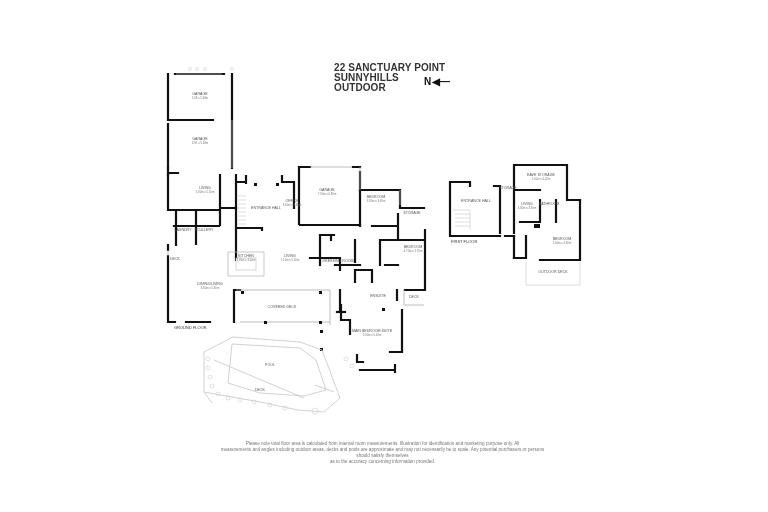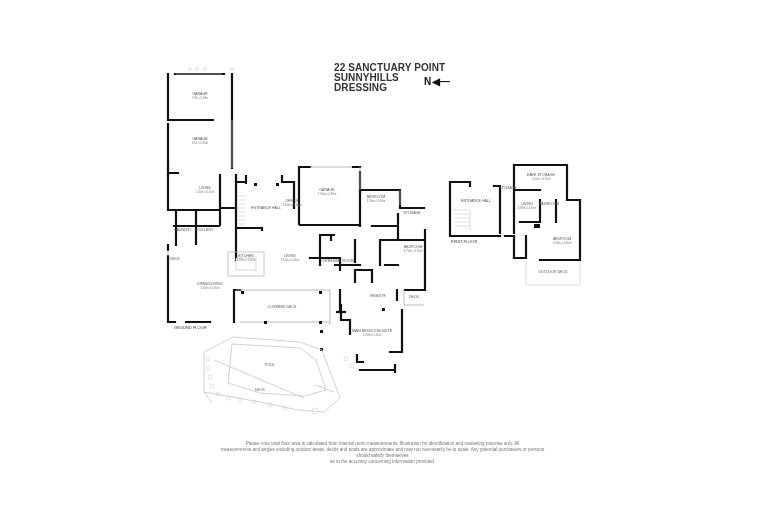--- a/index.html
+++ b/index.html
@@ -12,21 +12,21 @@
   .sub { font-family:"Liberation Sans", sans-serif; font-size:2.8px; fill:#777; text-anchor:middle; }
   .floorlbl { font-family:"Liberation Sans", sans-serif; font-size:4px; fill:#333; }
   .disclaimer { position:absolute; left:215px; top:441px; width:335px; text-align:center; font-size:4.6px; color:#777; line-height:6px; }
 </style>
 </head>
 <body>
 
 <div class="title">
   <div>22 SANCTUARY POINT</div>
   <div>SUNNYHILLS</div>
-  <div>DRESSING</div>
+  <div>OUTDOOR</div>
 </div>
 <div class="north">
   <span>N</span><span class="arrow">◀—</span>
 </div>
 
 <svg class="plan" width="768" height="512" viewBox="0 0 768 512">
   <g stroke="#111" stroke-width="2.2" fill="none" stroke-linecap="square">
 
     <path d="M168 74 V118 M168 124 V168 M175 74 H224 M232 74 V168 M168 120 H213"></path>
     <path d="M168 168 V175 M168 173 H178"></path>

